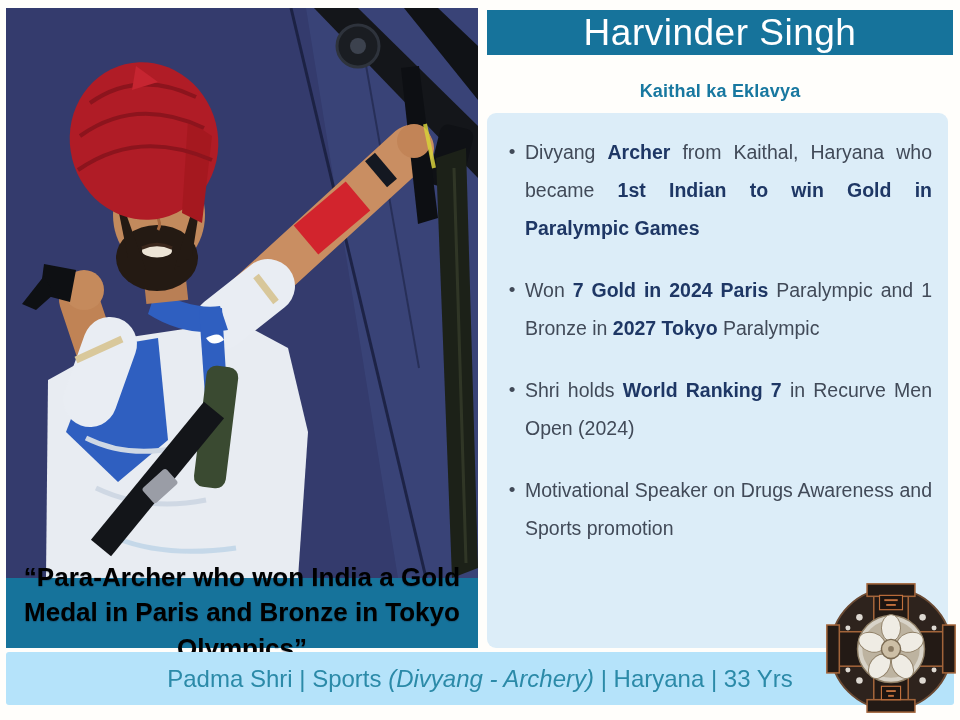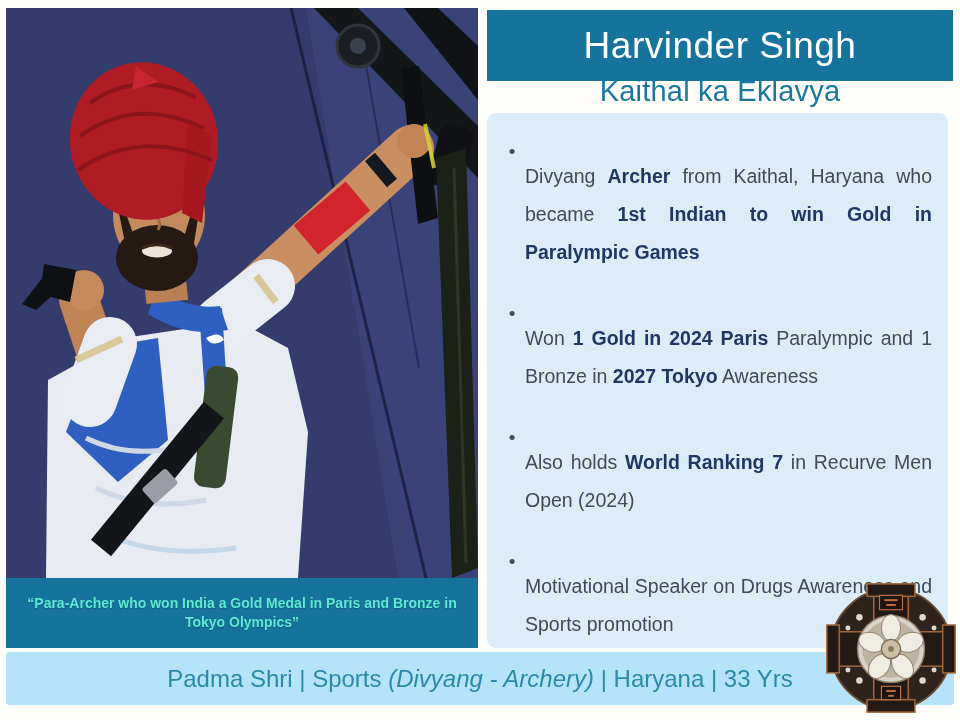--- a/index.html
+++ b/index.html
@@ -7,36 +7,36 @@
   .canvas{position:relative;width:960px;height:720px;background:#fffefb;overflow:hidden;
           outline:1px solid #ececec;}
 
   
   .photo{position:absolute;left:6px;top:8px;width:472px;height:570px;overflow:hidden;background:#343b6d;}
   .photo svg{display:block;}
 
   
   .caption-box{position:absolute;left:6px;top:578px;width:472px;height:70px;
                background:var(--teal,#16739b);display:flex;align-items:center;justify-content:center;}
-  .caption-box .cap{color:#5eead4;font-weight:700;font-size:14px;line-height:1.35;text-align:center;
+  .caption-box .cap{color:#000000;font-weight:700;font-size:26px;line-height:1.35;text-align:center;
                     padding:0 14px;text-shadow:0 1px 1px rgba(20,40,70,.35);}
 
   
-  .title-band{position:absolute;left:487px;top:10px;width:466px;height:71px;background:var(--teal,#16739b);
+  .title-band{position:absolute;left:487px;top:10px;width:466px;height:45px;background:var(--teal,#16739b);
               display:flex;align-items:center;justify-content:center;}
   .title-band .t{color:#ffffff;font-size:37px;font-weight:400;letter-spacing:.5px;}
   .subtitle{position:absolute;left:487px;top:71px;width:466px;height:40px;display:flex;
             align-items:center;justify-content:center;}
-  .subtitle .s{color:var(--teal-text,#1878a0);font-size:29px;font-weight:400;letter-spacing:.2px;}
+  .subtitle .s{color:var(--teal-text,#1878a0);font-size:18px;font-weight:700;letter-spacing:.2px;}
 
   .bullets{position:absolute;left:487px;top:113px;width:461px;height:535px;background:var(--panel,#dcedf8);
            border-radius:9px;padding:20px 16px 0 12px;box-sizing:border-box;}
   .b-row{display:flex;margin-bottom:24px;}
   .b-marker{width:26px;text-align:center;color:#414a58;font-size:19px;line-height:38px;flex:0 0 26px;}
-  .b-text{flex:1;font-size:19.5px;line-height:38px;color:#414a58;text-align:justify;margin-top:24px;}
+  .b-text{flex:1;font-size:19.5px;line-height:38px;color:#414a58;text-align:justify;}
   .b-text .bd{font-weight:700;color:#1e3765;}
 
   
   .footer{position:absolute;left:6px;top:652px;width:948px;height:53px;background:var(--footer-bg,#b5e3fa);
           border-radius:3px;display:flex;align-items:center;justify-content:center;}
   .footer .f{color:var(--footer-text,#2b8aa8);font-size:24px;}
   .footer .f em{font-style:italic;}
 
   
   .medal{position:absolute;left:824px;top:578px;width:134px;height:140px;}
@@ -142,25 +142,25 @@
     <div class="s">Kaithal ka Eklavya</div>
   </div>
 
   <div class="bullets" id="bullets-list">
       <div class="b-row">
         <div class="b-marker">•</div>
         <div class="b-text"><span>Divyang </span><span class="bd">Archer</span><span> from Kaithal, Haryana who became </span><span class="bd">1st Indian to win Gold in Paralympic Games</span></div>
       </div>
       <div class="b-row">
         <div class="b-marker">•</div>
-        <div class="b-text"><span>Won </span><span class="bd">1 Gold in 2024 Paris</span><span> Paralympic and 1 Bronze in </span><span class="bd">2027 Tokyo</span><span> Awareness</span></div>
-      </div>
-      <div class="b-row">
-        <div class="b-marker">•</div>
-        <div class="b-text"><span>Also holds </span><span class="bd">World Ranking 7</span><span> in Recurve Men Open (2024)</span></div>
+        <div class="b-text"><span>Won </span><span class="bd">7 Gold in 2024 Paris</span><span> Paralympic and 1 Bronze in </span><span class="bd">2027 Tokyo</span><span> Paralympic</span></div>
+      </div>
+      <div class="b-row">
+        <div class="b-marker">•</div>
+        <div class="b-text"><span>Shri holds </span><span class="bd">World Ranking 7</span><span> in Recurve Men Open (2024)</span></div>
       </div>
       <div class="b-row">
         <div class="b-marker">•</div>
         <div class="b-text"><span>Motivational Speaker on Drugs Awareness and Sports promotion</span></div>
       </div>
     </div>
 
   <div class="footer">
     <div class="f" id="footer-text"><span>Padma Shri | Sports </span><em>(Divyang - Archery)</em><span> | Haryana | 33 Yrs</span></div>
   </div>

